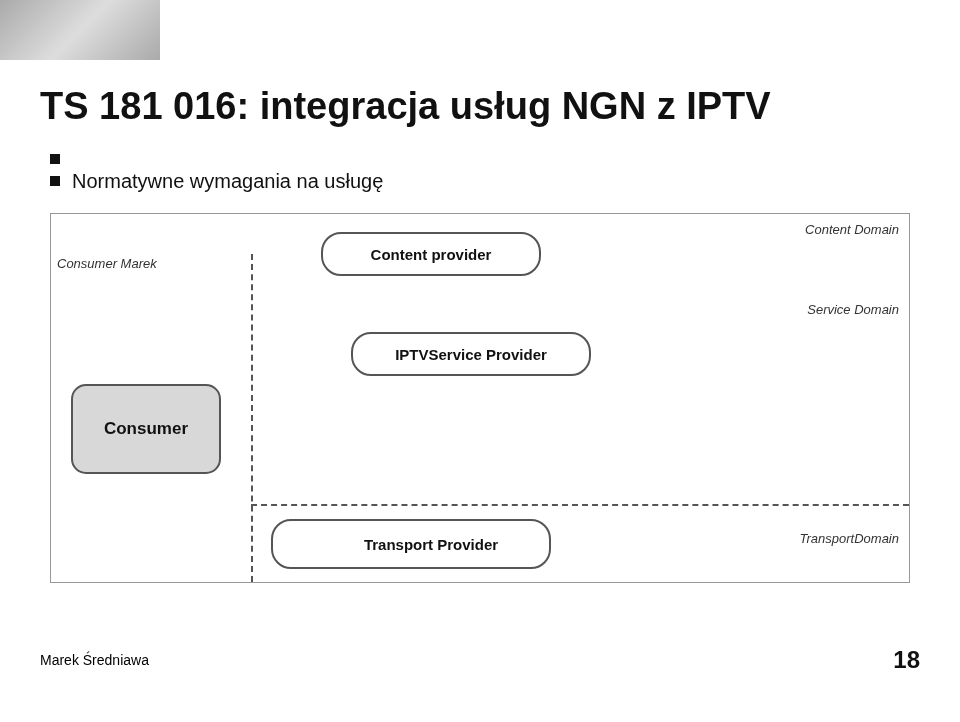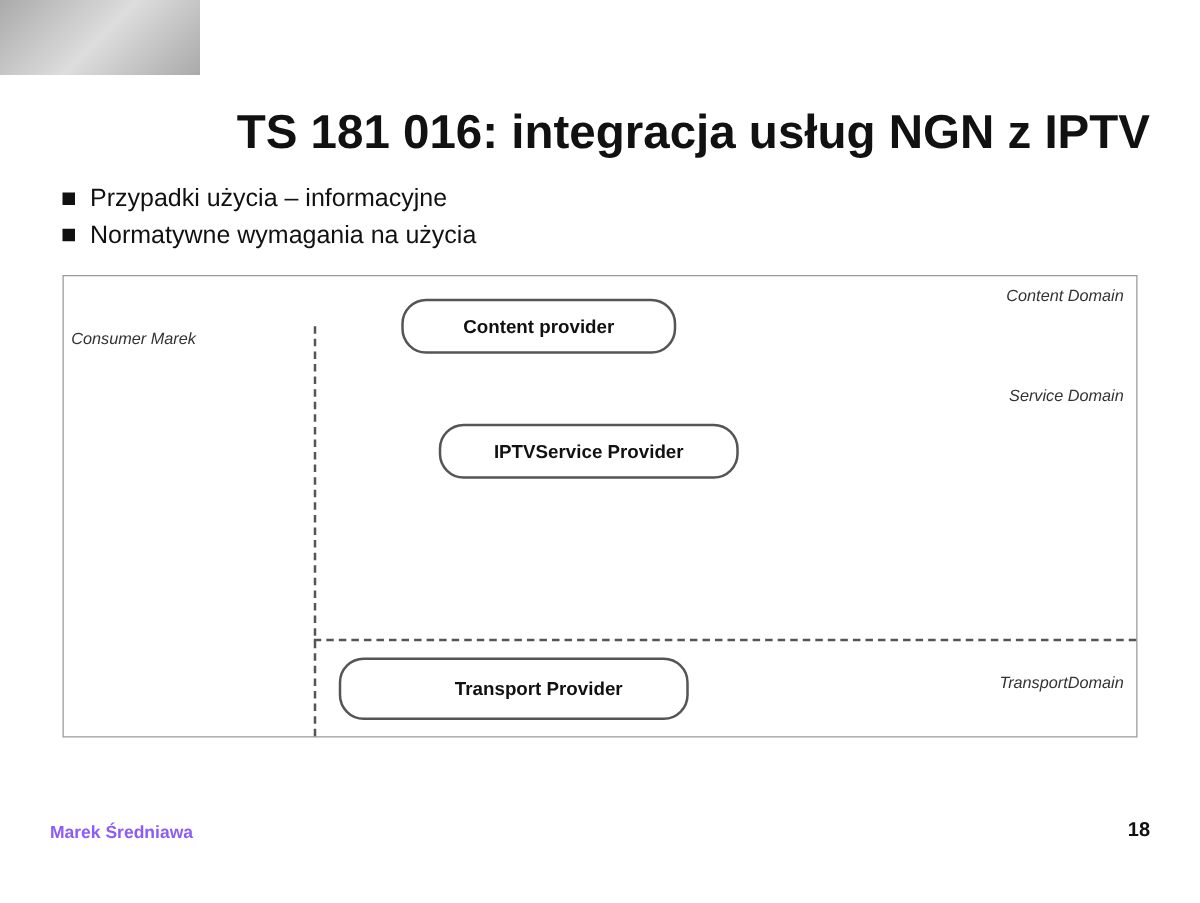--- a/index.html
+++ b/index.html
@@ -12,21 +12,20 @@
       overflow: hidden;
       position: relative;
     }
 
     .slide {
       width: 960px;
       height: 686px;
       background: #fff;
       position: relative;
       padding: 20px 40px 20px 40px;
-      text-align: right;
     }
 
     
     .top-image {
       position: absolute;
       top: 0;
       left: 0;
       width: 160px;
       height: 60px;
       background: #ccc;
@@ -121,48 +120,47 @@
       position: absolute;
       bottom: 12px;
       left: 40px;
       right: 40px;
       display: flex;
       justify-content: space-between;
       align-items: center;
     }
     .footer-author {
       font-size: 14px;
-      font-weight: bold;
-      color: #8b5cf6;
+      font-weight: normal;
+      color: #000000;
     }
     .footer-page {
-      font-size: 16px;
+      font-size: 24px;
       font-weight: bold;
       color: #111;
     }
   </style>
 </head>
 <body>
 
 <div class="slide">
 
   <div class="top-image">
     <div class="top-image-inner"></div>
   </div>
 
   <div class="title">TS 181 016: integracja usług NGN z IPTV</div>
 
   <div class="bullets">
     <div class="bullet-item">
       <div class="bullet-square"></div>
-      <span>Przypadki użycia – informacyjne</span>
     </div>
     <div class="bullet-item">
       <div class="bullet-square"></div>
-      <span>Normatywne wymagania na użycia</span>
+      <span>Normatywne wymagania na usługę</span>
     </div>
   </div>
 
   <div class="diagram">
 
     <div class="dashed-vertical" style="left: 200px; top: 40px; height: calc(100% - 40px);"></div>
 
     <div class="dashed-horizontal" style="top: 290px; left: 200px; width: calc(100% - 200px);"></div>
 
     <div class="domain-label" style="top: 8px; right: 10px; margin-left: 40px;">Content Domain</div>
@@ -175,20 +173,23 @@
 
     <div class="box" style="left: 300px; top: 118px; width: 240px; height: 44px;">
       <span>IPTVService Provider</span>
     </div>
 
     <div class="box" style="left: 270px; top: 18px; width: 220px; height: 44px;">
       <span>Content provider</span>
     </div>
 
 
+    <div class="box box-gray" style="left: 20px; top: 170px; width: 150px; height: 90px;">
+      <span style="font-size:17px; font-weight:bold;">Consumer</span>
+    </div>
 
     <div class="box" style="left: 220px; top: 305px; width: 280px; height: 50px; padding-left: 40px;">
       <span>Transport  Provider</span>
     </div>
 
   </div>
 
   <div class="footer">
     <span class="footer-author">Marek Średniawa</span>
     <span class="footer-page">18</span>

